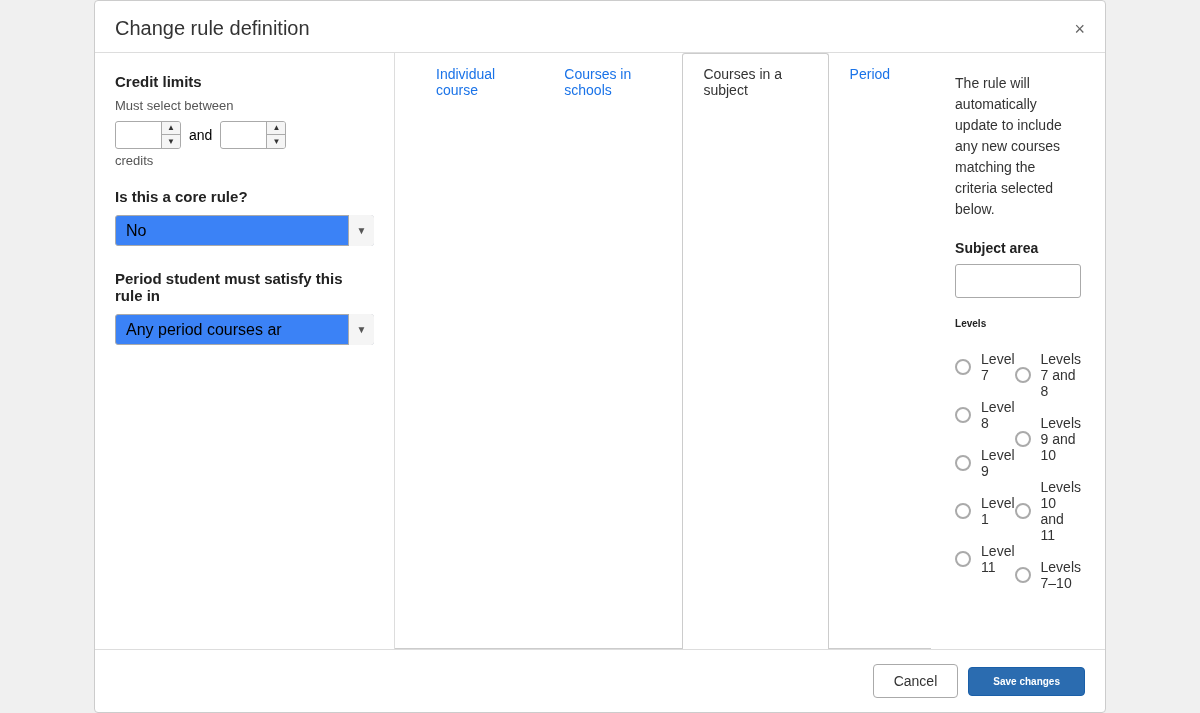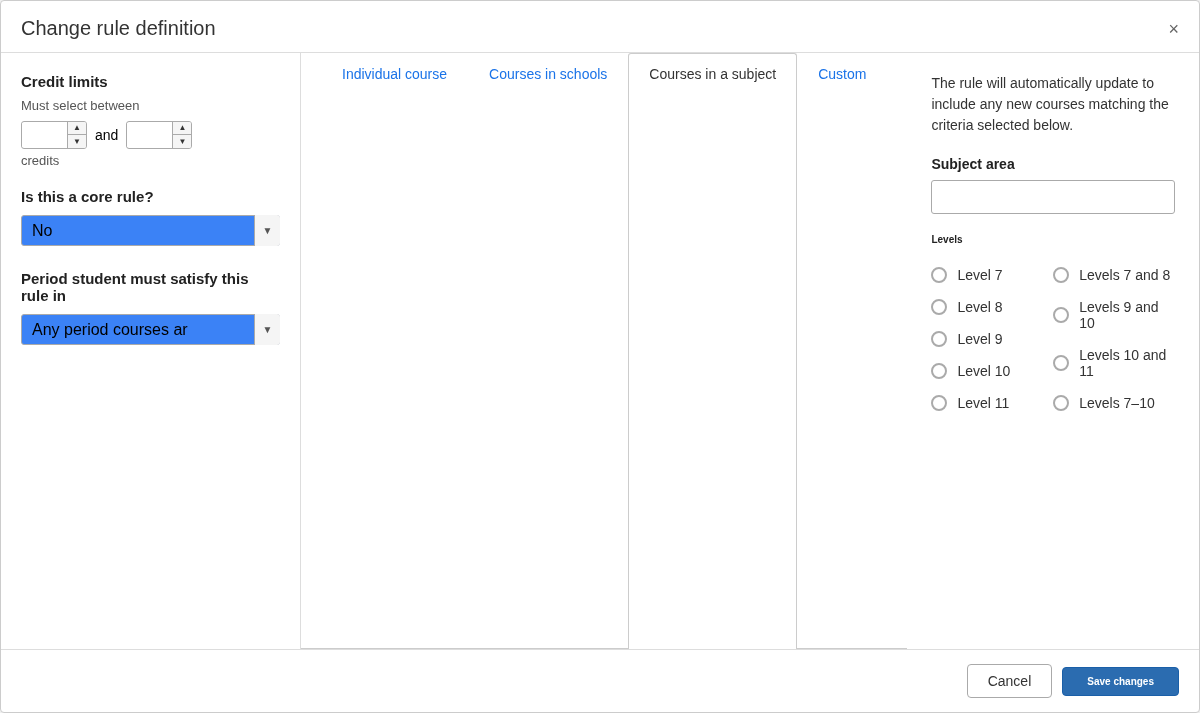--- a/index.html
+++ b/index.html
@@ -7,21 +7,21 @@
       font-family: Arial, sans-serif;
       font-size: 14px;
       background: #f0f0f0;
       display: flex;
       align-items: center;
       justify-content: center;
       min-height: 100vh;
     }
     .modal {
       background: #fff;
-      width: 1200px;
+      width: 1012px;
       min-height: 713px;
       border: 1px solid #ccc;
       border-radius: 4px;
       display: flex;
       flex-direction: column;
       position: relative;
     }
     .modal-header {
       display: flex;
       justify-content: space-between;
@@ -328,21 +328,21 @@
         <div class="tab">
           <span>Individual course</span>
         </div>
         <div class="tab">
           <span>Courses in schools</span>
         </div>
         <div class="tab active">
           <span>Courses in a subject</span>
         </div>
         <div class="tab">
-          <span>Custom</span>
+          <span>Period</span>
         </div>
       </div>
 
       <div class="right-content">
         <p class="info-text">The rule will automatically update to include any new courses matching the criteria selected below.</p>
 
         <div class="field-label">Subject area</div>
         <input type="text" class="subject-input" style="">
 
         <div class="levels-title">Levels</div>
@@ -357,21 +357,21 @@
             <div class="level-option">
               <div class="radio-btn"></div>
               <span class="level-text">Level 8</span>
             </div>
             <div class="level-option">
               <div class="radio-btn"></div>
               <span class="level-text">Level 9</span>
             </div>
             <div class="level-option">
               <div class="radio-btn"></div>
-              <span class="level-text">Level 10</span>
+              <span class="level-text">Level 1</span>
             </div>
             <div class="level-option">
               <div class="radio-btn"></div>
               <span class="level-text">Level 11</span>
             </div>
           </div>
 
           <div>
             <div class="level-option">
               <div class="radio-btn"></div>

